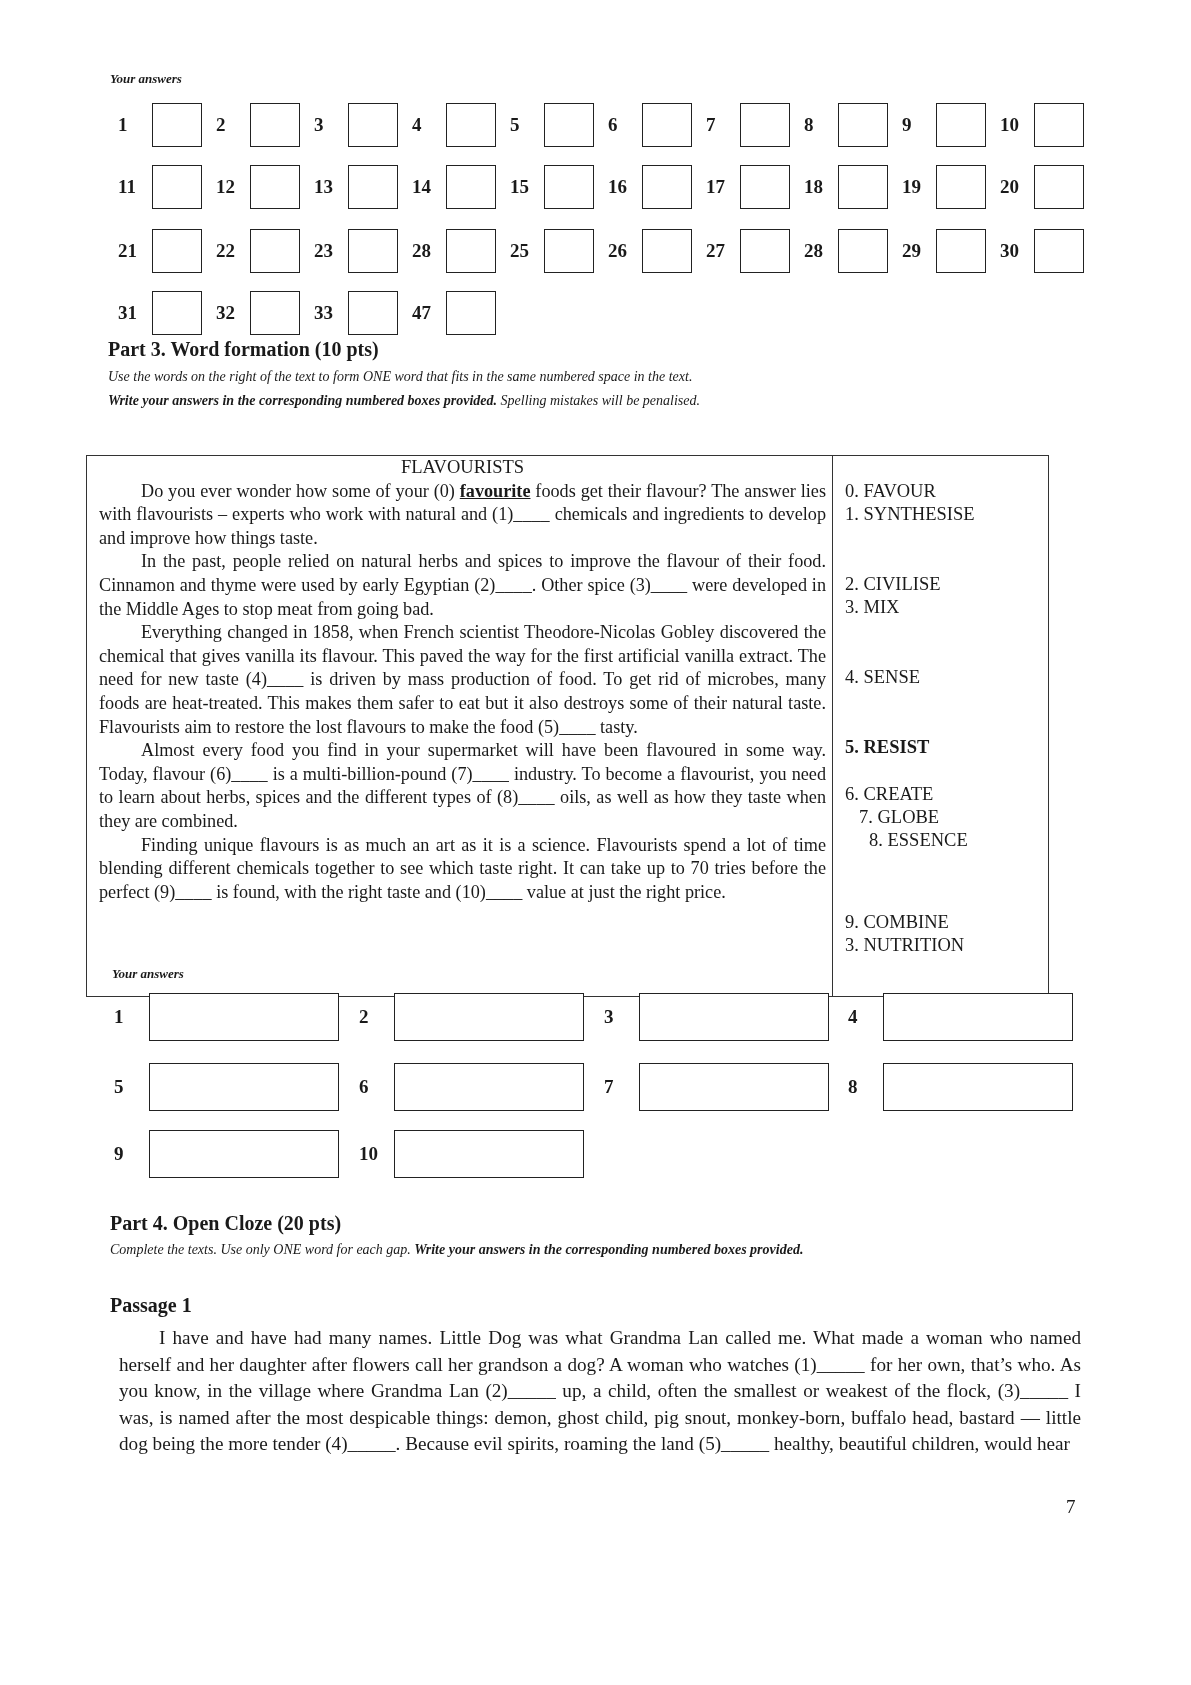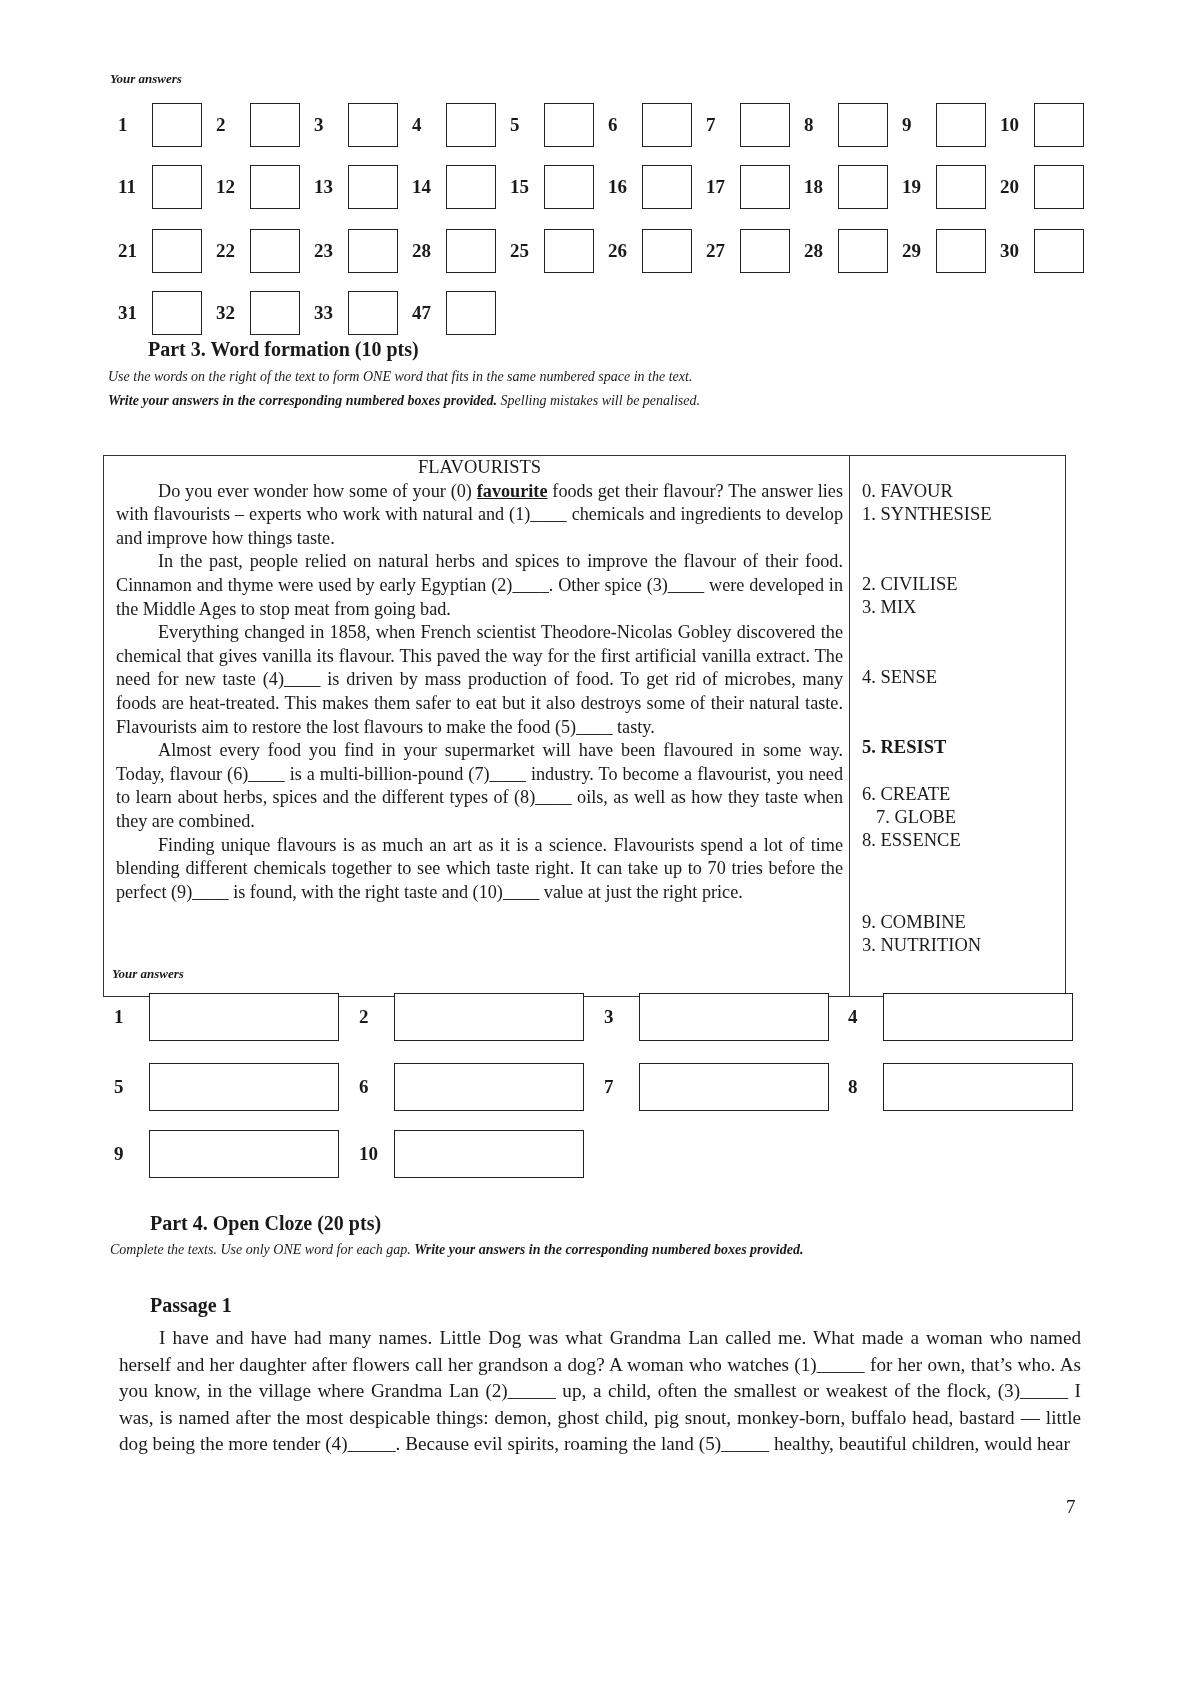--- a/index.html
+++ b/index.html
@@ -7,26 +7,26 @@
   body { position: relative; font-family: "Liberation Serif", "DejaVu Serif", serif; color: #1a1a1a; overflow: hidden; }
   .abs { position: absolute; }
 
   
   .ans-heading { font-style: italic; font-weight: bold; font-size: 13px; }
   .grid-row { position: absolute; left: 118px; height: 46px; display: flex; align-items: center; }
   .cell { display: flex; align-items: center; width: 98px; }
   .cell-num { width: 34px; text-align: left; font-weight: bold; font-size: 19px; }
   .box-sm { width: 50px; height: 44px; border: 1.5px solid #222; background: #fff; }
 
-  .part-title { font-weight: bold; font-size: 20px; margin-left: 40px; }
+  .part-title { font-weight: bold; font-size: 20px; }
   .instr { font-style: italic; font-size: 14px; line-height: 24px; }
   .instr b { font-weight: bold; }
 
   
-  .wf-table { position: absolute; left: 103px; top: 455px; width: 963px; height: 542px; border: 1.5px solid #333; }
+  .wf-table { position: absolute; left: 86px; top: 455px; width: 963px; height: 542px; border: 1.5px solid #333; }
   .wf-text { position: absolute; left: 0; top: 0; width: 746px; height: 100%; border-right: 1.5px solid #333; padding: 0 6px 0 12px; font-size: 18.2px; line-height: 23.6px; text-align: justify; }
   .wf-title { text-align: center; font-size: 18.5px; }
   .wf-text p { text-indent: 42px; }
   .wf-text u { font-weight: bold; }
   .wf-words { position: absolute; left: 758px; top: 0; font-size: 18.5px; line-height: 23.6px; }
   .wf-word { position: absolute; left: 0; white-space: nowrap; }
 
   
   .wrow { position: absolute; left: 126px; display: flex; align-items: center; }
   .wnum { width: 35px; font-weight: bold; font-size: 19px; }
@@ -205,21 +205,21 @@
   </div>
   <div class="wf-words">
     <div class="wf-word" style="top:24px;">0. FAVOUR</div>
     <div class="wf-word" style="top:47px;">1. SYNTHESISE</div>
     <div class="wf-word" style="top:117px;">2. CIVILISE</div>
     <div class="wf-word" style="top:140px;">3. MIX</div>
     <div class="wf-word" style="top:210px;">4. SENSE</div>
     <div class="wf-word" style="top:280px;font-weight:bold;">5. RESIST</div>
     <div class="wf-word" style="top:327px;">6. CREATE</div>
     <div class="wf-word" style="top:350px;margin-left:14px;">7. GLOBE</div>
-    <div class="wf-word" style="top:373px;">8. ESSENCE</div>
+    <div class="wf-word" style="top:373px;margin-left:24px;">8. ESSENCE</div>
     <div class="wf-word" style="top:455px;">9. COMBINE</div>
     <div class="wf-word" style="top:478px;">3. NUTRITION</div>
   </div>
 </div>
 
 <div class="abs ans-heading" style="left:112px; top:966px;">Your answers</div>
 <div id="wgrid">
     <div class="wrow" style="top: 993px; left: 114px;">
       <span class="wnum">1</span>
       <div class="box-lg"></div>

